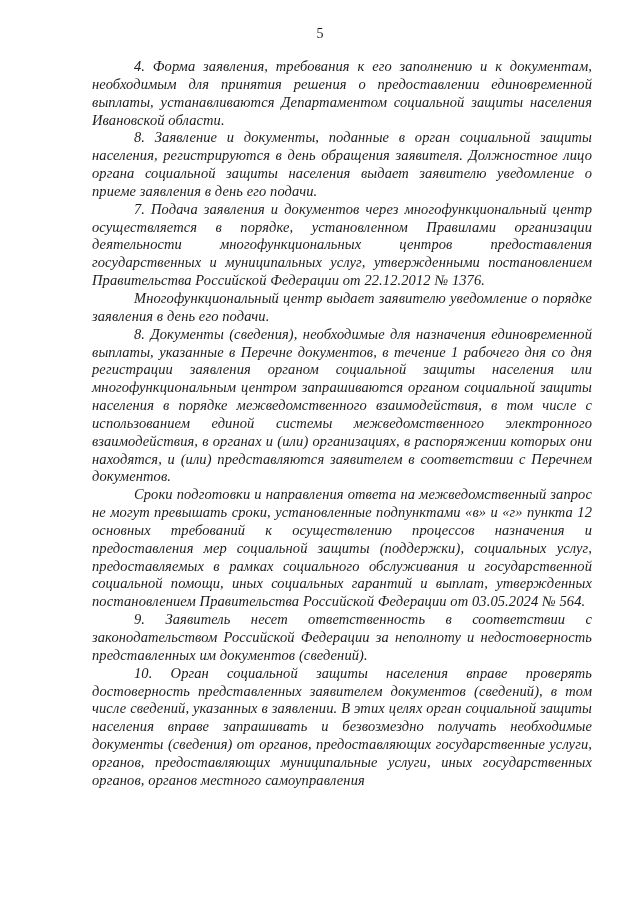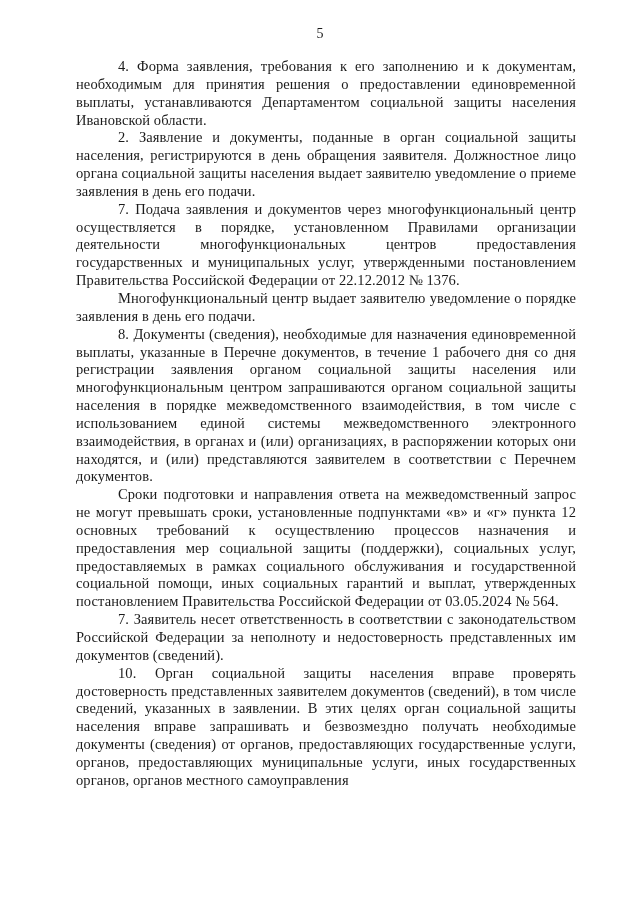--- a/index.html
+++ b/index.html
@@ -21,42 +21,43 @@
     top: 26px;
     left: 0;
     width: 100%;
     text-align: center;
     font-size: 14px;
     line-height: 16px;
   }
   .content {
     position: absolute;
     top: 58px;
-    left: 76px;
+    left: 92px;
     width: 500px;
+    font-style: italic;
   }
   .content p {
     margin: 0;
     padding: 0;
     text-align: justify;
     text-indent: 42px;
     font-size: 14.5px;
     line-height: 17.85px;
     letter-spacing: 0.1px;
   }
 </style>
 </head>
 <body>
 
 <div class="page">
   <div class="page-number">5</div>
 
   <div class="content">
     <p>4. Форма заявления, требования к его заполнению и к документам, необходимым для принятия решения о предоставлении единовременной выплаты, устанавливаются Департаментом социальной защиты населения Ивановской области.</p>
-    <p>2. Заявление и документы, поданные в орган социальной защиты населения, регистрируются в день обращения заявителя. Должностное лицо органа социальной защиты населения выдает заявителю уведомление о приеме заявления в день его подачи.</p>
+    <p>8. Заявление и документы, поданные в орган социальной защиты населения, регистрируются в день обращения заявителя. Должностное лицо органа социальной защиты населения выдает заявителю уведомление о приеме заявления в день его подачи.</p>
     <p>7. Подача заявления и документов через многофункциональный центр осуществляется в порядке, установленном Правилами организации деятельности многофункциональных центров предоставления государственных и муниципальных услуг, утвержденными постановлением Правительства Российской Федерации от 22.12.2012 № 1376.</p>
     <p>Многофункциональный центр выдает заявителю уведомление о порядке заявления в день его подачи.</p>
     <p>8. Документы (сведения), необходимые для назначения единовременной выплаты, указанные в Перечне документов, в течение 1 рабочего дня со дня регистрации заявления органом социальной защиты населения или многофункциональным центром запрашиваются органом социальной защиты населения в порядке межведомственного взаимодействия, в том числе с использованием единой системы межведомственного электронного взаимодействия, в органах и (или) организациях, в распоряжении которых они находятся, и (или) представляются заявителем в соответствии с Перечнем документов.</p>
     <p>Сроки подготовки и направления ответа на межведомственный запрос не могут превышать сроки, установленные подпунктами «в» и «г» пункта 12 основных требований к осуществлению процессов назначения и предоставления мер социальной защиты (поддержки), социальных услуг, предоставляемых в рамках социального обслуживания и государственной социальной помощи, иных социальных гарантий и выплат, утвержденных постановлением Правительства Российской Федерации от 03.05.2024 № 564.</p>
-    <p>7. Заявитель несет ответственность в соответствии с законодательством Российской Федерации за неполноту и недостоверность представленных им документов (сведений).</p>
+    <p>9. Заявитель несет ответственность в соответствии с законодательством Российской Федерации за неполноту и недостоверность представленных им документов (сведений).</p>
     <p>10. Орган социальной защиты населения вправе проверять достоверность представленных заявителем документов (сведений), в том числе сведений, указанных в заявлении. В этих целях орган социальной защиты населения вправе запрашивать и безвозмездно получать необходимые документы (сведения) от органов, предоставляющих государственные услуги, органов, предоставляющих муниципальные услуги, иных государственных органов, органов местного самоуправления</p>
   </div>
 </div>
 
 </body></html>

